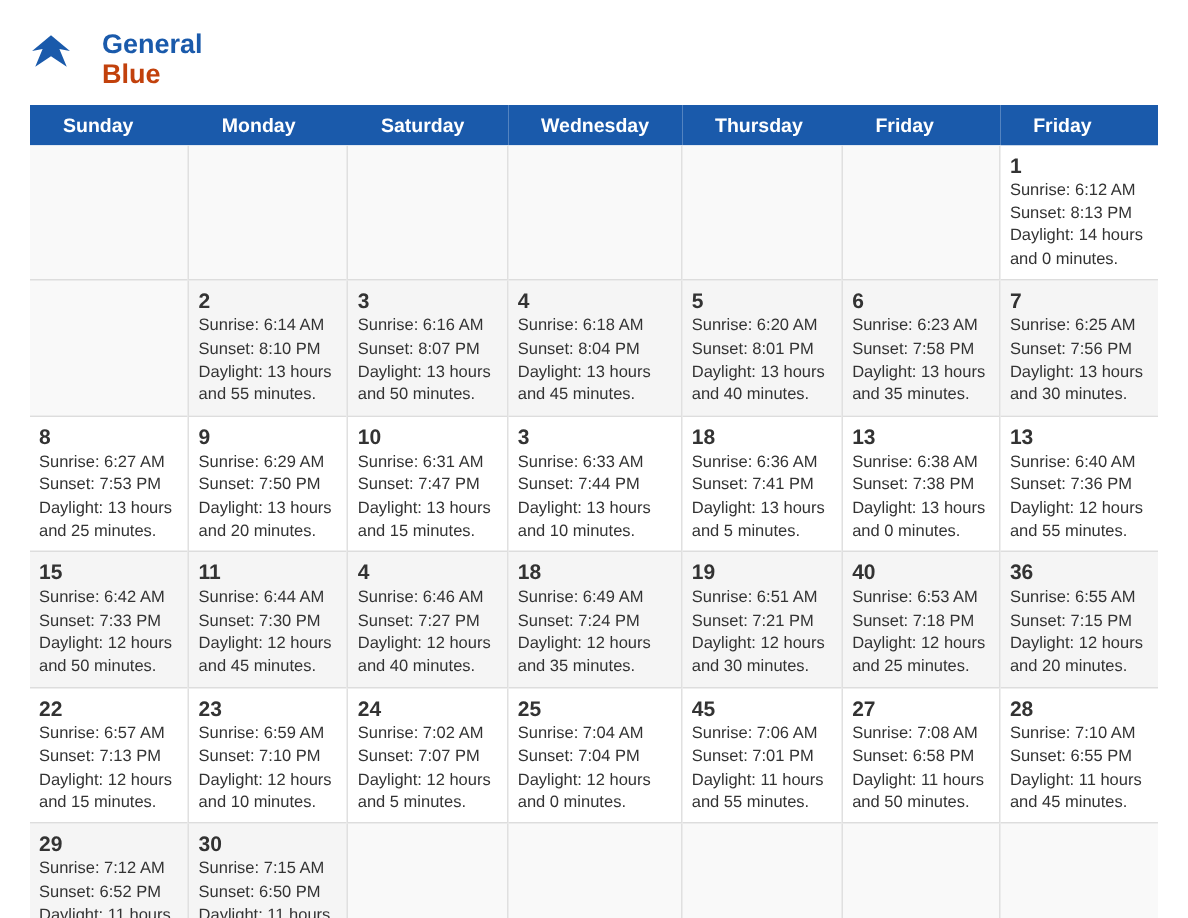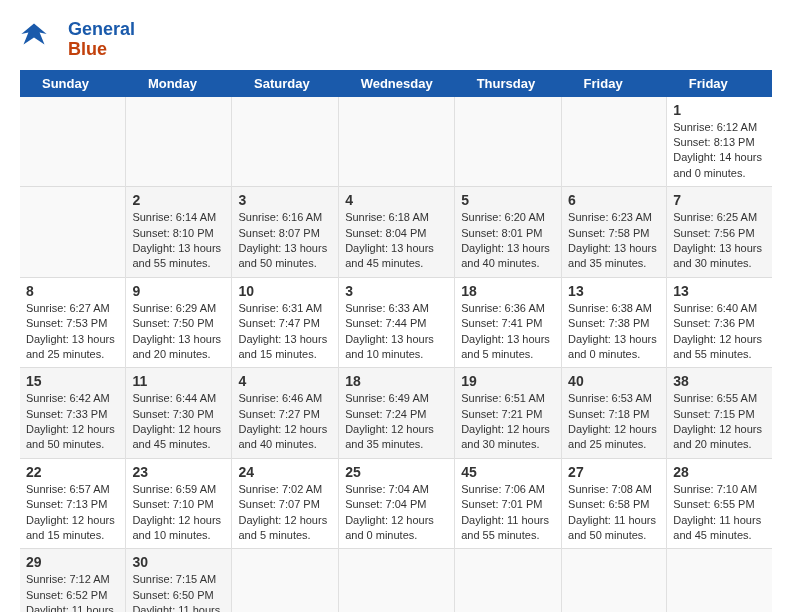--- a/index.html
+++ b/index.html
@@ -213,21 +213,21 @@
         </td>
         <td>
           <span class="day-num">19</span>
           <div class="day-info">Sunrise: 6:51 AM<br>Sunset: 7:21 PM<br>Daylight: 12 hours<br>and 30 minutes.</div>
         </td>
         <td>
           <span class="day-num">40</span>
           <div class="day-info">Sunrise: 6:53 AM<br>Sunset: 7:18 PM<br>Daylight: 12 hours<br>and 25 minutes.</div>
         </td>
         <td>
-          <span class="day-num">38</span>
+          <span class="day-num">36</span>
           <div class="day-info">Sunrise: 6:55 AM<br>Sunset: 7:15 PM<br>Daylight: 12 hours<br>and 20 minutes.</div>
         </td>
       </tr>
       <tr>
         <td>
           <span class="day-num">22</span>
           <div class="day-info">Sunrise: 6:57 AM<br>Sunset: 7:13 PM<br>Daylight: 12 hours<br>and 15 minutes.</div>
         </td>
         <td>
           <span class="day-num">23</span>

